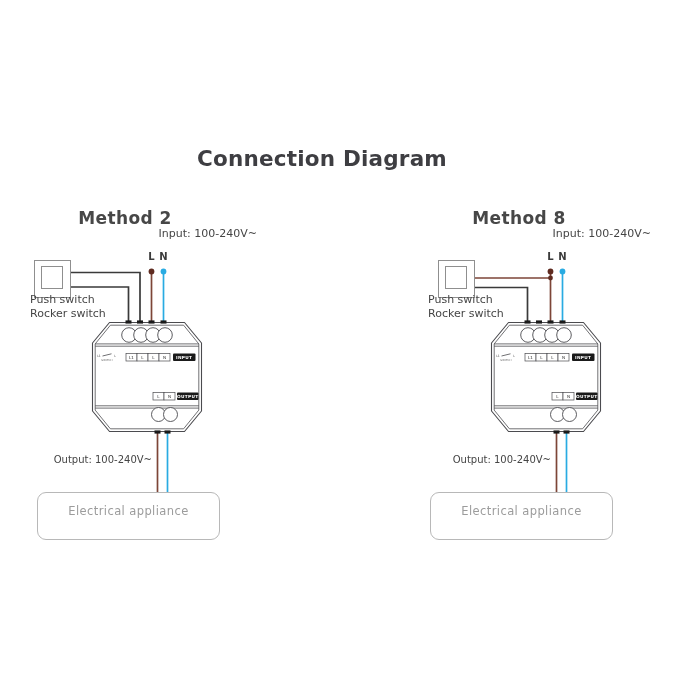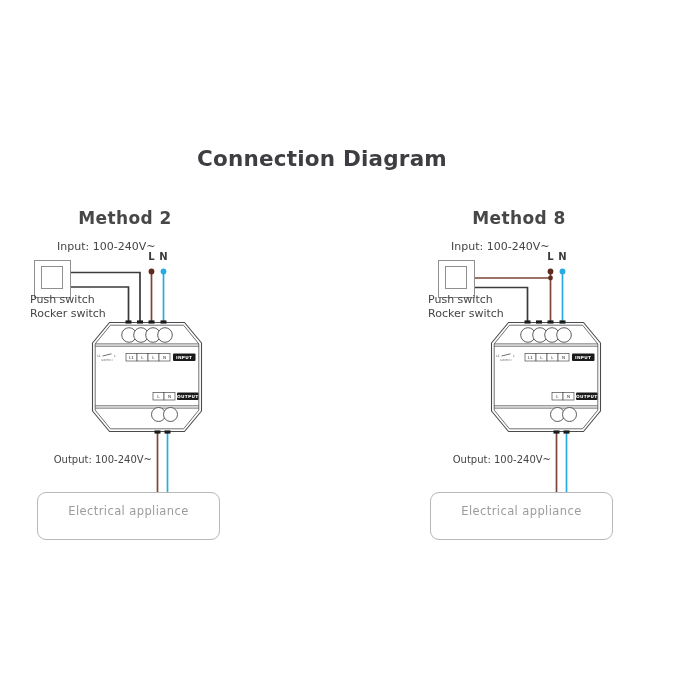--- a/index.html
+++ b/index.html
@@ -13,21 +13,21 @@
           font-family:"DejaVu Sans","Liberation Sans",sans-serif;}
   .abs{position:absolute;}
   svg.layer{position:absolute;left:0;top:0;z-index:1;}
   .txt{position:absolute;z-index:2;}
 
   .page-title{left:0;top:146px;width:644px;text-align:center;font-size:21.5px;
               font-weight:700;color:var(--heading-text);letter-spacing:0.2px;}
   .method-title{top:208px;width:200px;text-align:center;font-size:17px;font-weight:600;
                 color:#474747;letter-spacing:0.4px;}
   .mt1{left:25px;} .mt2{left:419px;}
-  .input-label{top:240px;width:200px;text-align:left;font-size:11px;color:var(--label-text);}
+  .input-label{top:227px;width:200px;text-align:right;font-size:11px;color:var(--label-text);}
   .il1{left:57px;} .il2{left:451px;}
   .ln{top:251px;width:15px;text-align:center;font-size:10px;font-weight:700;color:#3b3b3b;}
   .output-label{top:454px;width:112px;text-align:right;font-size:10px;color:var(--label-text);}
   .ol1{left:40px;} .ol2{left:439px;}
   .switch-note{top:293px;font-size:11px;line-height:13.5px;color:var(--label-text);}
   .sn1{left:30px;} .sn2{left:428px;}
 
   .wall-switch{width:37px;height:38px;border:1.2px solid var(--switch-border);
                background:#fff;box-sizing:border-box;z-index:2;}
   .ws1{left:34px;top:260px;} .ws2{left:438px;top:260px;}

